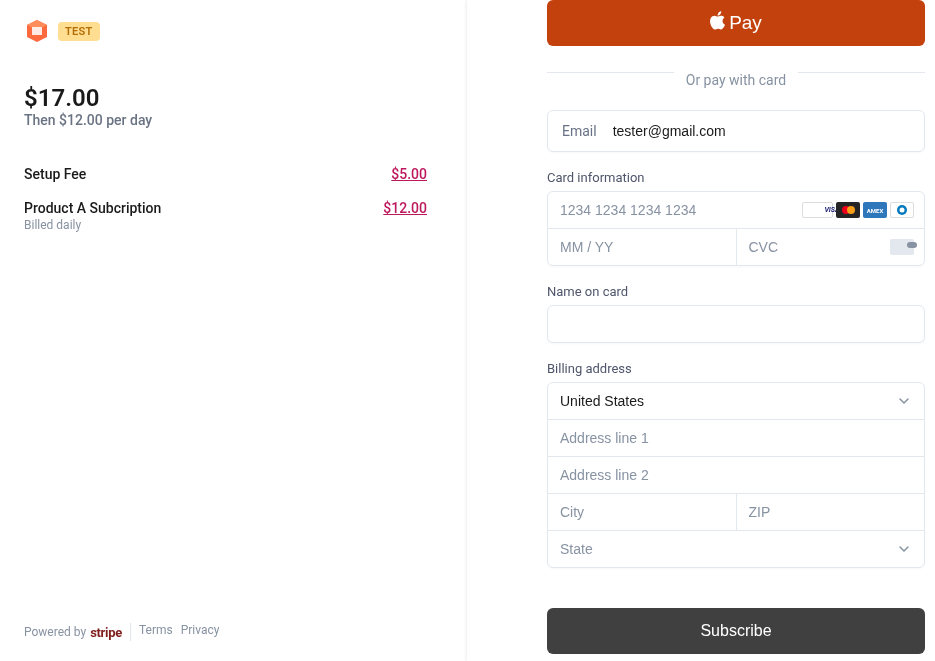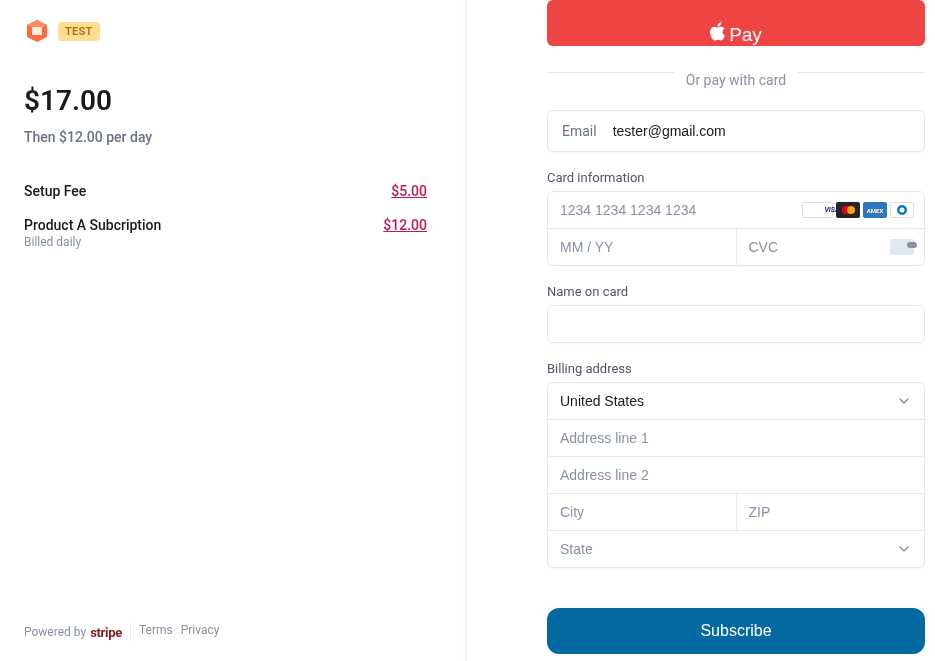--- a/index.html
+++ b/index.html
@@ -42,24 +42,24 @@
       border-radius: 4px;
       letter-spacing: 0.3px;
     }
     .pay-title {
       color: #6a7383;
       font-size: 16px;
       font-weight: 500;
       margin-bottom: 4px;
     }
     .amount {
-      font-size: 28px;
+      font-size: 24px;
       font-weight: 600;
       color: #1a1a1a;
-      margin-bottom: 12px;
+      margin-bottom: 0;
     }
     .recurring {
       color: #6a7383;
       font-size: 14px;
       font-weight: 500;
       margin-bottom: 38px;
     }
     .line-item {
       display: flex;
       justify-content: space-between;
@@ -100,28 +100,28 @@
     .footer-divider {
       width: 1px;
       height: 18px;
       background: #e3e8ee;
     }
     .footer-link { color: #8792a2; text-decoration: none; cursor: pointer; }
 
     .apple-pay-btn {
       width: 100%;
       height: 46px;
-      background: #ef4444;
+      background: #c2410c;
       color: #fff;
       border: none;
       border-radius: 6px;
       font-size: 18px;
       font-weight: 500;
       display: flex;
-      align-items: flex-end;
+      align-items: center;
       justify-content: center;
       gap: 3px;
       cursor: pointer;
     }
     .divider-row {
       display: flex;
       margin: 26px 0 22px;
     }
     .divider-line { flex: 1; height: 1px; background: #e3e8ee; }
     .divider-text { padding: 0 12px; color: #8792a2; font-size: 14px; }
@@ -242,24 +242,24 @@
       right: 14px;
       pointer-events: none;
       color: #8792a2;
     }
     .city-cell { flex: 1; border-right: 1px solid #e3e8ee; }
     .zip-cell { flex: 1; }
 
     .subscribe-btn {
       width: 100%;
       height: 46px;
-      background: #0369a1;
+      background: #404040;
       color: #fff;
       border: none;
-      border-radius: 12px;
+      border-radius: 6px;
       font-size: 16px;
       font-weight: 500;
       cursor: pointer;
       margin-top: 22px;
     }
   </style>
 </head>
 <body>
 
 <div class="left-panel">

